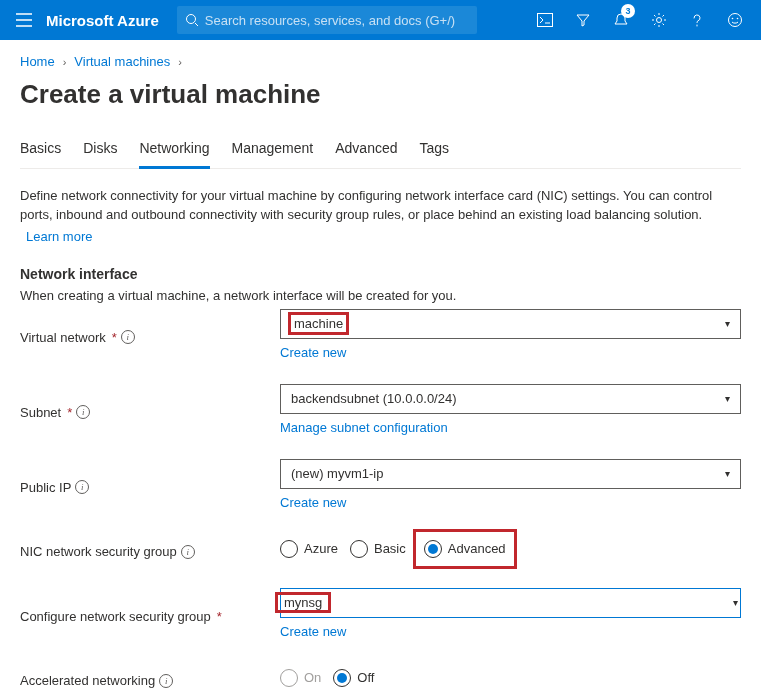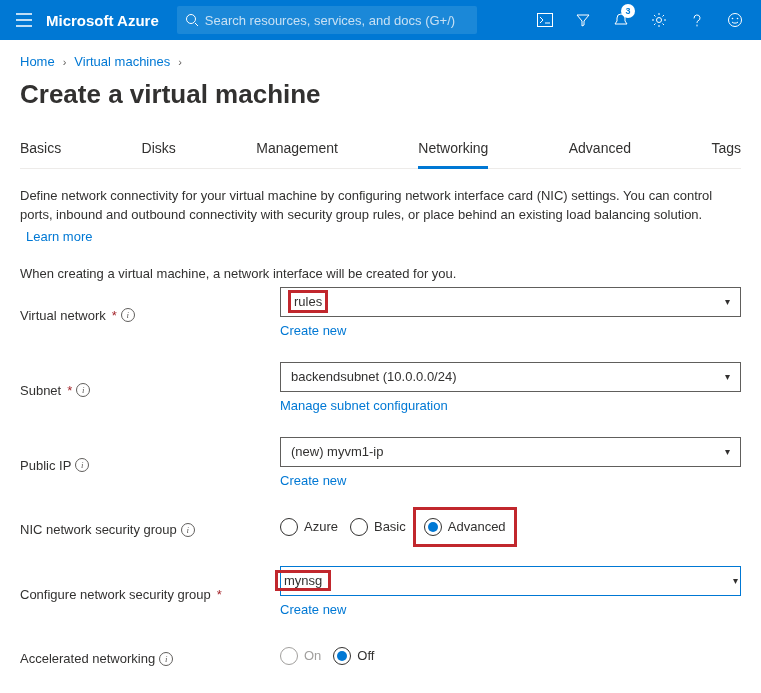--- a/index.html
+++ b/index.html
@@ -18,21 +18,21 @@
   .badge { position:absolute; top:4px; right:4px; width:14px; height:14px; border-radius:50%; background:#fff; color:#0078d4; font-size:9px; font-weight:700; display:flex; align-items:center; justify-content:center; }
 
   
   .content { padding: 14px 20px 0 20px; }
   .breadcrumb { font-size:13px; color:#0078d4; display:flex; align-items:center; gap:8px; margin-bottom:10px; }
   .breadcrumb a { color:#0078d4; text-decoration:none; cursor:pointer; }
   .chev { color:#605e5c; font-size:11px; }
   .page-title { font-size:26px; font-weight:600; margin-bottom:24px; }
 
   
-  .tabs { display:flex; gap:36px; border-bottom:1px solid #edebe9; margin-bottom:18px;justify-content:space-between; }
+  .tabs { display:flex; gap:22px; border-bottom:1px solid #edebe9; margin-bottom:18px; }
   .tab { padding:6px 0 10px 0; font-size:14px; color:#323130; cursor:pointer; }
   .tab.active { border-bottom:3px solid #0078d4; font-weight:400; margin-bottom:-1px; }
 
   .desc { font-size:13px; line-height:1.45; color:#323130; margin-bottom:4px; }
   .learn { color:#0078d4; font-size:13px; text-decoration:none; display:inline-block; margin-bottom:22px; margin-left:6px; }
 
   .section-h { font-size:14px; font-weight:600; margin-bottom:6px; }
   .section-sub { font-size:13px; margin-bottom:6px; }
 
   .field-row { display:flex; align-items:center; margin-bottom:24px; }
@@ -121,41 +121,42 @@
     <a>Virtual machines</a>
     <span class="chev">›</span>
   </div>
 
   <h1 class="page-title">Create a virtual machine</h1>
 
   
   <div class="tabs">
     <div class="tab">Basics</div>
     <div class="tab">Disks</div>
+    <div class="tab active">Networking</div>
     <div class="tab">Management</div>
-    <div class="tab active">Networking</div>
     <div class="tab">Advanced</div>
     <div class="tab">Tags</div>
   </div>
 
   <p class="desc">Define network connectivity for your virtual machine by configuring network interface card (NIC) settings. You can control ports, inbound and outbound connectivity with security group rules, or place behind an existing load balancing solution.</p>
   <a class="learn">Learn more</a>
 
+  <div class="section-h">Network interface</div>
   <div class="section-sub">When creating a virtual machine, a network interface will be created for you.</div>
 
   
   <div class="field-row">
     <div class="field-label">
       <span>Virtual network</span>
       <span class="req">*</span>
       <span class="info-ico">i</span>
     </div>
     <div class="field-ctrl">
       <div class="select-box" style="position:relative;">
-        <span><span class="hl-red-inner">rules</span></span>
+        <span><span class="hl-red-inner">machine</span></span>
         <span class="caret">▾</span>
       </div>
       <a class="sub-link">Create new</a>
     </div>
   </div>
 
   
   <div class="field-row">
     <div class="field-label">
       <span>Subnet</span>

